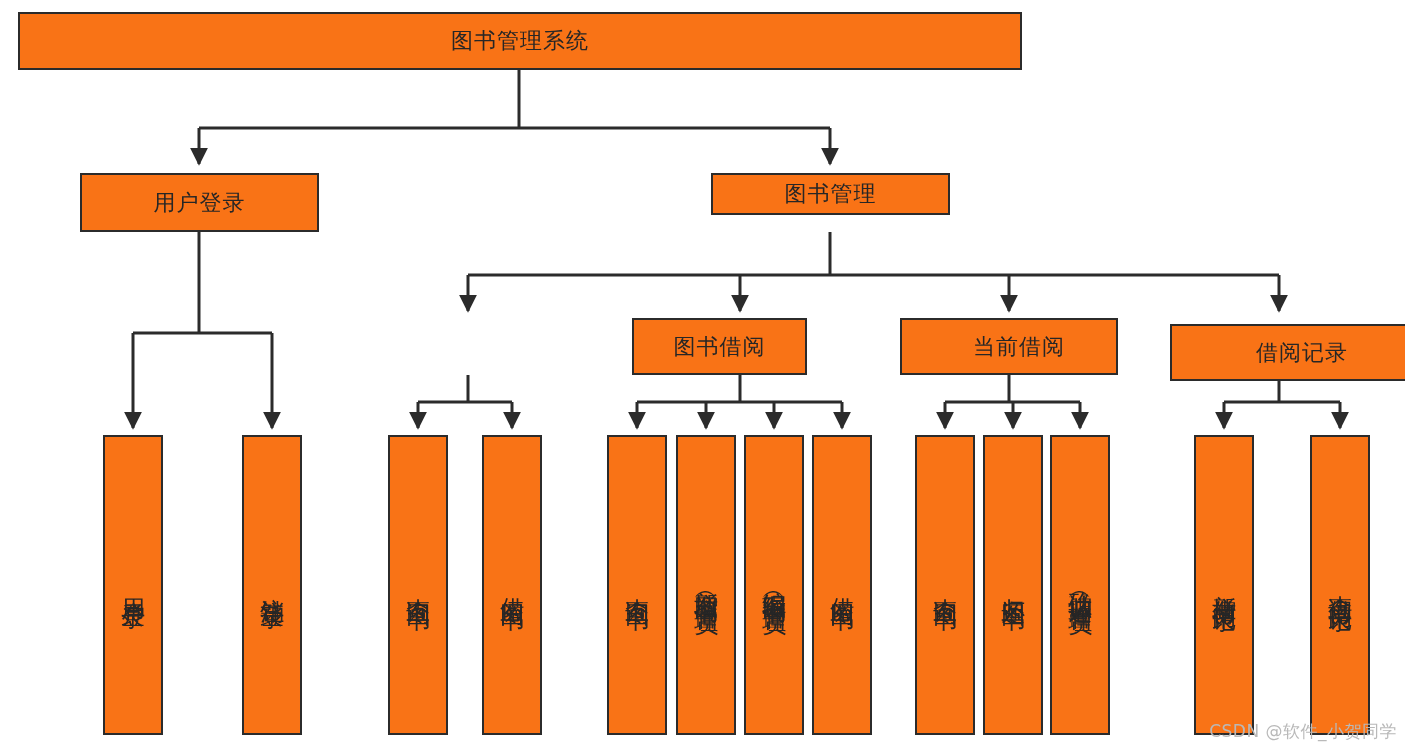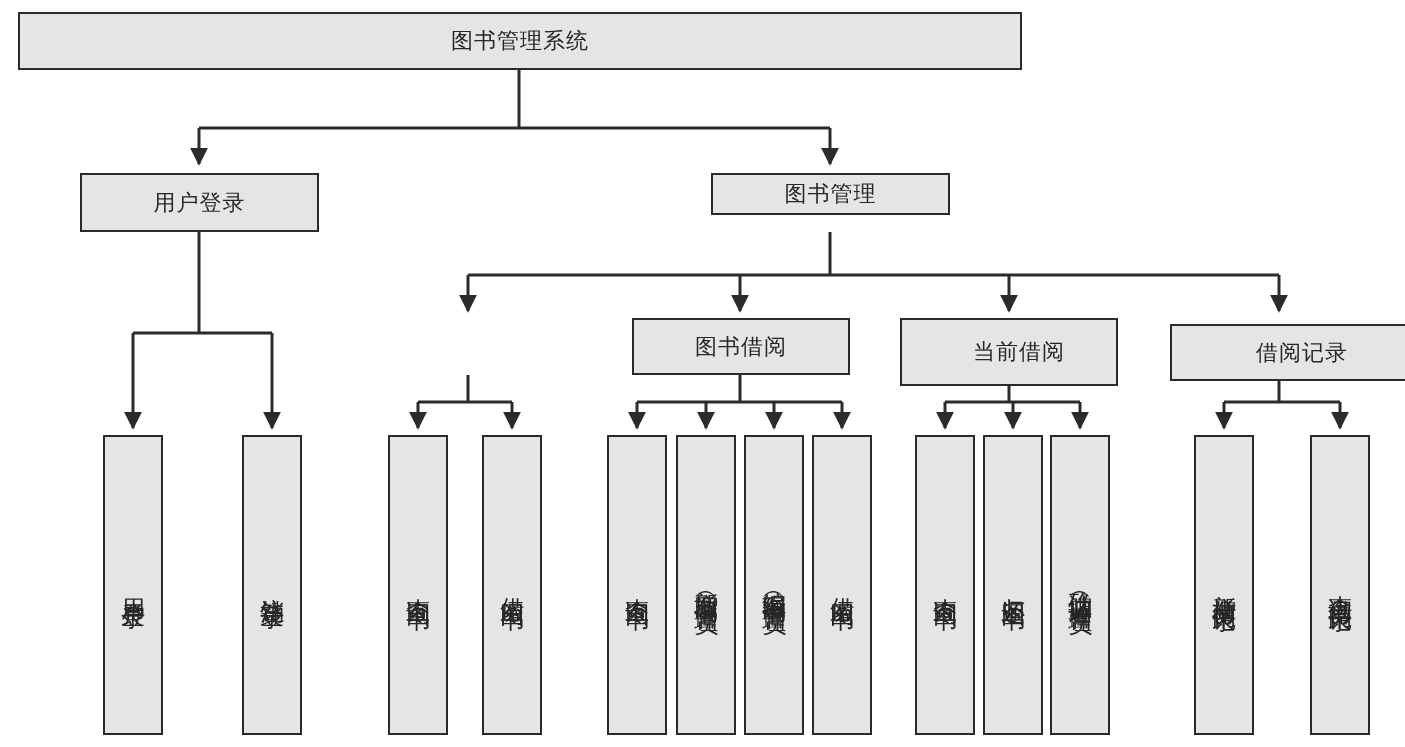--- a/index.html
+++ b/index.html
@@ -23,21 +23,21 @@
     left: 0;
     top: 0;
     width: 1405px;
     height: 747px;
     pointer-events: none;
   }
   .node {
     position: absolute;
     box-sizing: border-box;
     border: 2px solid #2b2b2b;
-    background: #e5e5e5;
+    background: #f97316;
     display: flex;
     align-items: center;
     justify-content: center;
     color: #262626;
     line-height: 1.18;
     text-align: center;
   }
   .node.h {
     font-size: 22px;
     letter-spacing: 1px;
@@ -126,24 +126,24 @@
     <span>图书管理系统</span>
   </div>
 
   <div class="node h" style="left:80px; top:173px; width:239px; height:59px;">
     <span>用户登录</span>
   </div>
   <div class="node h" style="left:711px; top:173px; width:239px; height:42px;">
     <span>图书管理</span>
   </div>
 
-  <div class="node h" style="left:632px; top:318px; width:218px; height:57px;">
+  <div class="node h" style="left:632px; top:318px; width:175px; height:57px;">
     <span>图书借阅</span>
   </div>
-  <div class="node h" style="left:900px; top:318px; width:218px; height:68px;padding-left:20px;">
+  <div class="node h" style="left:900px; top:318px; width:218px; height:57px;padding-left:20px;">
     <span>当前借阅</span>
   </div>
   <div class="node h" style="left:1170px; top:324px; width:264px; height:57px;">
     <span>借阅记录</span>
   </div>
 
   <div class="node v" style="left:103px; top:435px; width:60px; height:300px;">
     <span>用户登录</span>
   </div>
   <div class="node v" style="left:242px; top:435px; width:60px; height:300px;">
@@ -180,14 +180,15 @@
     <span>确认归还（管理员）</span>
   </div>
 
   <div class="node v" style="left:1194px; top:435px; width:60px; height:300px;">
     <span>新增借阅记录</span>
   </div>
   <div class="node v" style="left:1310px; top:435px; width:60px; height:300px;">
     <span>查询借阅记录</span>
   </div>
 
+  <div id="watermark">CSDN @软件_小贺同学</div>
 
 </div>
 
 </body></html>

